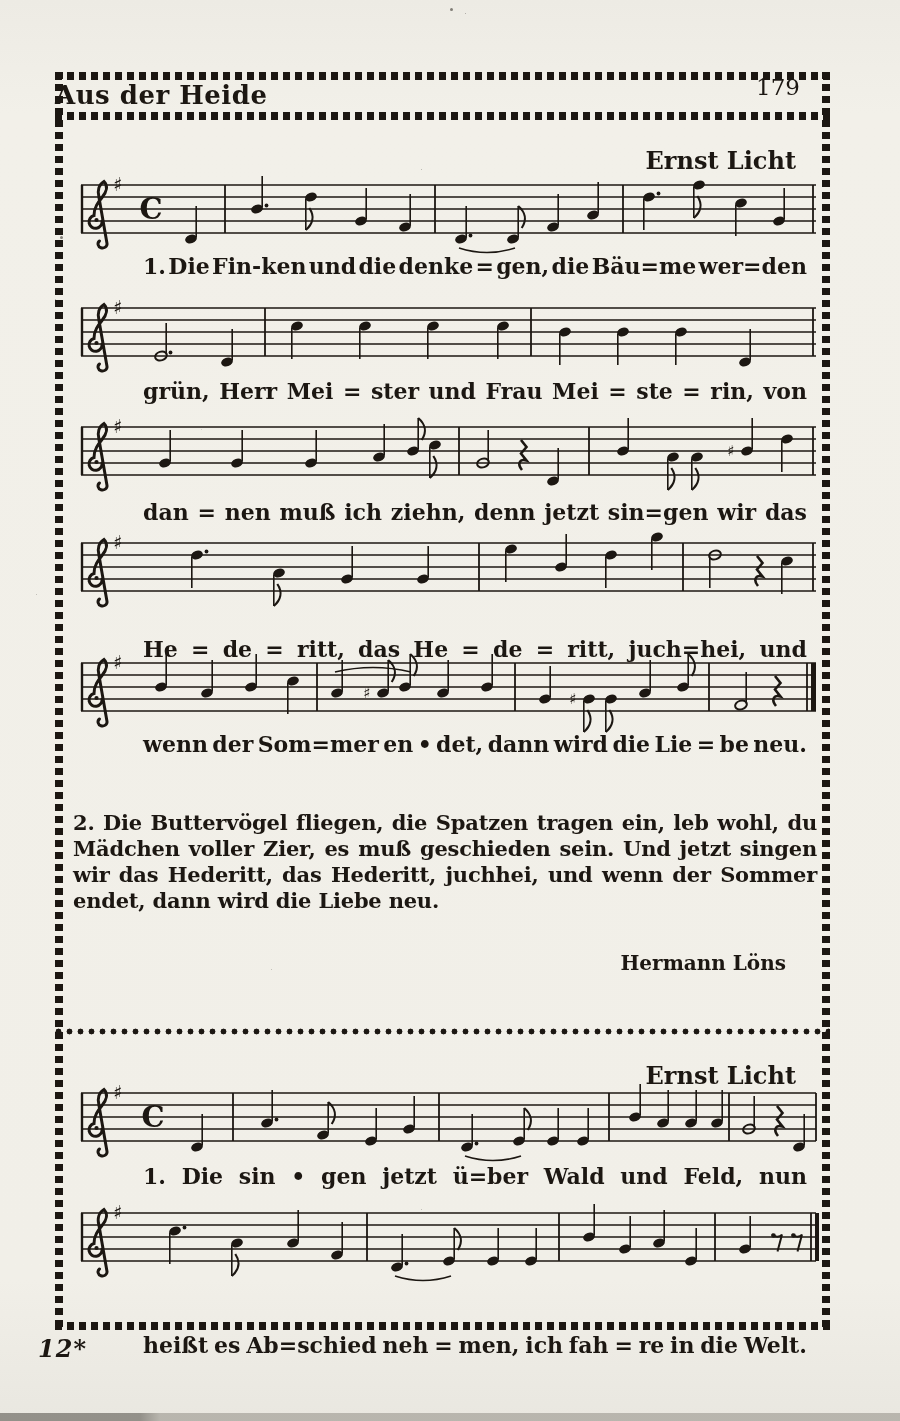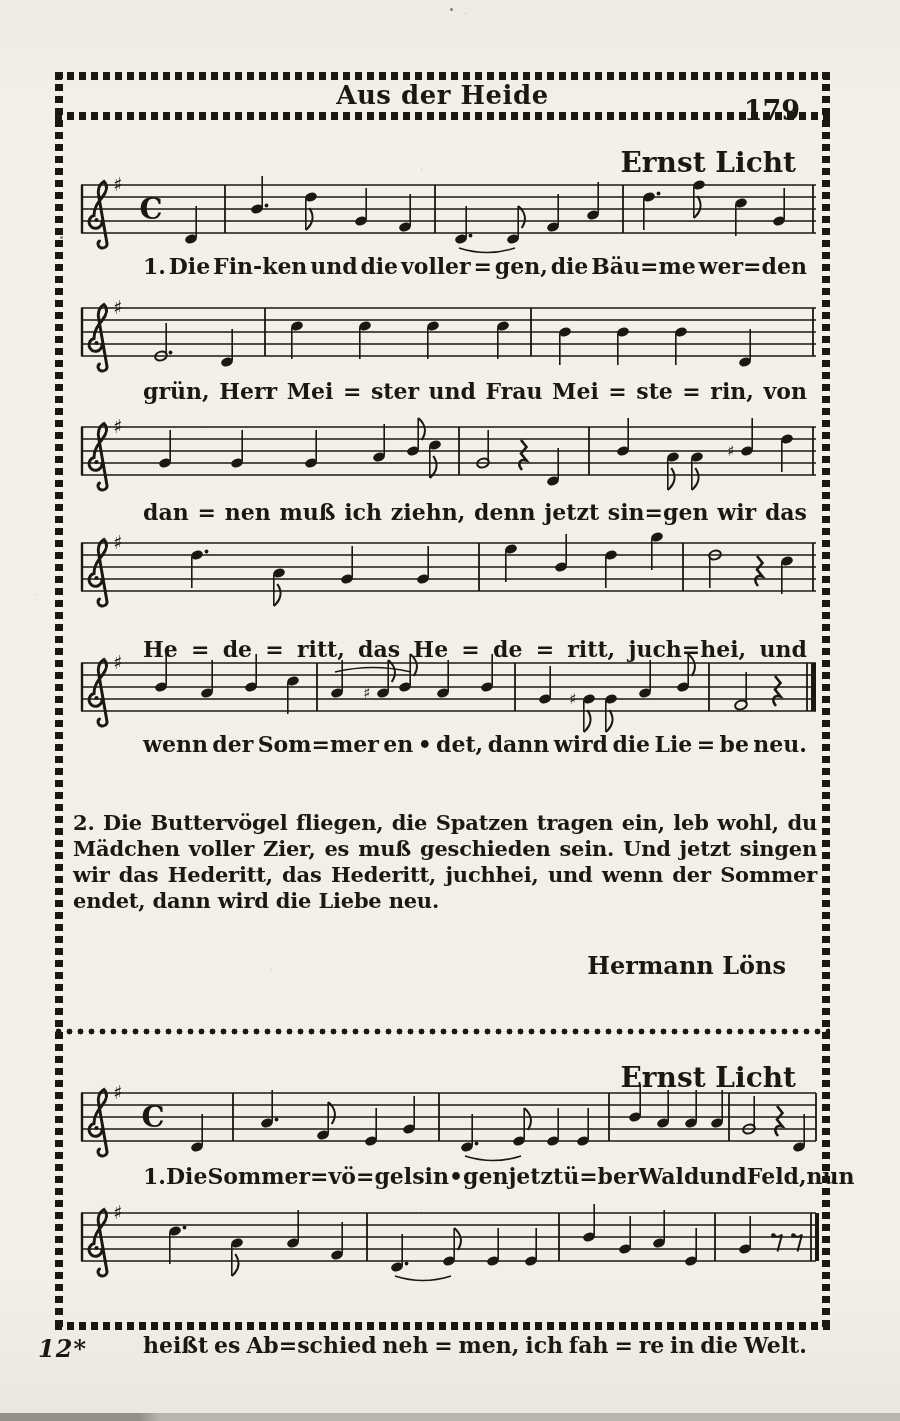--- a/index.html
+++ b/index.html
@@ -10,37 +10,37 @@
   
   .frame{position:absolute;left:55px;top:72px;width:775px;height:1258px;}
   .dotrow{position:absolute;height:8px;left:0;width:775px;
           background:repeating-linear-gradient(90deg,#1c1712 0 7px,transparent 7px 12px);}
   .dotcol{position:absolute;width:8px;top:0;height:1258px;
           background:repeating-linear-gradient(180deg,#1c1712 0 7px,transparent 7px 12px);}
   .rounddots{position:absolute;height:7px;left:0;width:775px;
           background-image:radial-gradient(circle at 3.5px 3.5px,#1c1712 2.7px,transparent 3.2px);
           background-size:11px 7px;background-repeat:repeat-x;}
   
-  .hdr-title{position:absolute;top:8px;left:0;width:775px;text-align:center;
+  .hdr-title{position:absolute;top:8px;left:0;width:775px;
              font-size:26px;font-weight:bold;letter-spacing:.5px;}
-  .hdr-num{position:absolute;top:23px;right:30px;font-size:27px;font-weight:bold;}
-  .composer{position:absolute;right:34px;font-size:28px;font-weight:bold;}
+  .hdr-num{position:absolute;top:2px;right:30px;font-size:23px;font-weight:normal;}
+  .composer{position:absolute;right:34px;font-size:24px;font-weight:bold;}
   
   .staff{position:absolute;left:24px;width:740px;height:100px;}
   svg text{fill:#1c1712;}
   .sh{font-family:"DejaVu Sans",sans-serif;font-size:19px;font-weight:bold;}
   .sha{font-family:"DejaVu Sans",sans-serif;font-size:15px;font-weight:bold;text-anchor:middle;}
   .tc{font-family:"DejaVu Serif",serif;font-size:29px;font-weight:bold;text-anchor:middle;}
   
   .lyr{position:absolute;left:88px;width:664px;display:flex;justify-content:space-between;
        font-size:22px;font-weight:bold;white-space:nowrap;}
   
   .verse{position:absolute;left:18px;width:744px;font-size:21px;font-weight:bold;
          line-height:26px;text-align:justify;letter-spacing:-.2px;}
-  .poet{position:absolute;right:44px;font-size:24px;font-weight:bold;}
+  .poet{position:absolute;right:44px;font-size:20px;font-weight:bold;}
   .footnote{position:absolute;left:18px;width:748px;font-size:17px;font-weight:bold;
             line-height:22px;letter-spacing:-.2px;}
   .sig{position:absolute;left:38px;top:1334px;font-size:24px;font-weight:bold;
        font-style:italic;letter-spacing:1px;}
   
   .bottom-edge{position:absolute;left:0;top:1413px;width:900px;height:8px;
      background:linear-gradient(90deg,#76736c 0 140px,#a8a59d 160px 100%);opacity:.75;}
   .speck{position:absolute;width:3px;height:3px;border-radius:50%;background:rgba(40,36,30,.55);
      box-shadow:14px 4px 0 -1px rgba(40,36,30,.4), -390px 228px 0 0 rgba(40,36,30,.55),
        -396px 290px 0 -1px rgba(40,36,30,.35), -415px 585px 0 -1px rgba(40,36,30,.3),
@@ -112,21 +112,21 @@
         <ellipse cx="700" cy="62" rx="6" ry="4.3" transform="rotate(-18 700 62)" fill="#1c1712"></ellipse>
         <line x1="705.2" y1="60.5" x2="705.2" y2="29" stroke="#1c1712" stroke-width="1.6"></line>
         <line x1="734" y1="26" x2="734" y2="74" stroke="#1c1712" stroke-width="1.8"></line>
       </svg>
     <div class="lyr" style="top:181px;">
         <span>1.</span>
         <span>Die</span>
         <span>Fin-ken</span>
         <span>und</span>
         <span>die</span>
-        <span>voller</span>
+        <span>denke</span>
         <span>=</span>
         <span>gen,</span>
         <span>die</span>
         <span>Bäu=me</span>
         <span>wer=den</span>
       </div>
 
     <svg class="staff" style="top:210px;" viewBox="0 0 740 100">
         <line x1="2" y1="26" x2="737" y2="26" stroke="#1c1712" stroke-width="1.3"></line>
         <line x1="2" y1="38" x2="737" y2="38" stroke="#1c1712" stroke-width="1.3"></line>
@@ -418,21 +418,20 @@
         <ellipse cx="670" cy="62" rx="6" ry="4.3" transform="rotate(-18 670 62)" fill="none" stroke="#1c1712" stroke-width="2"></ellipse>
         <line x1="675.2" y1="60.5" x2="675.2" y2="29" stroke="#1c1712" stroke-width="1.6"></line>
         <path d="M 698 39 l 5.5 7 -5.5 6.5 5.5 7 c -7 -2 -9.5 3.5 -4.5 9.5" fill="none" stroke="#1c1712" stroke-width="2.6"></path>
         <ellipse cx="720" cy="80" rx="6" ry="4.3" transform="rotate(-18 720 80)" fill="#1c1712"></ellipse>
         <line x1="725.2" y1="78.5" x2="725.2" y2="47" stroke="#1c1712" stroke-width="1.6"></line>
         <line x1="737" y1="26" x2="737" y2="74" stroke="#1c1712" stroke-width="1.8"></line>
       </svg>
     <div class="lyr" style="top:1091px;">
         <span>1.</span>
         <span>Die</span>
-        <span>Sommer=vö=gel</span>
         <span>sin</span>
         <span>•</span>
         <span>gen</span>
         <span>jetzt</span>
         <span>ü=ber</span>
         <span>Wald</span>
         <span>und</span>
         <span>Feld,</span>
         <span>nun</span>
       </div>

